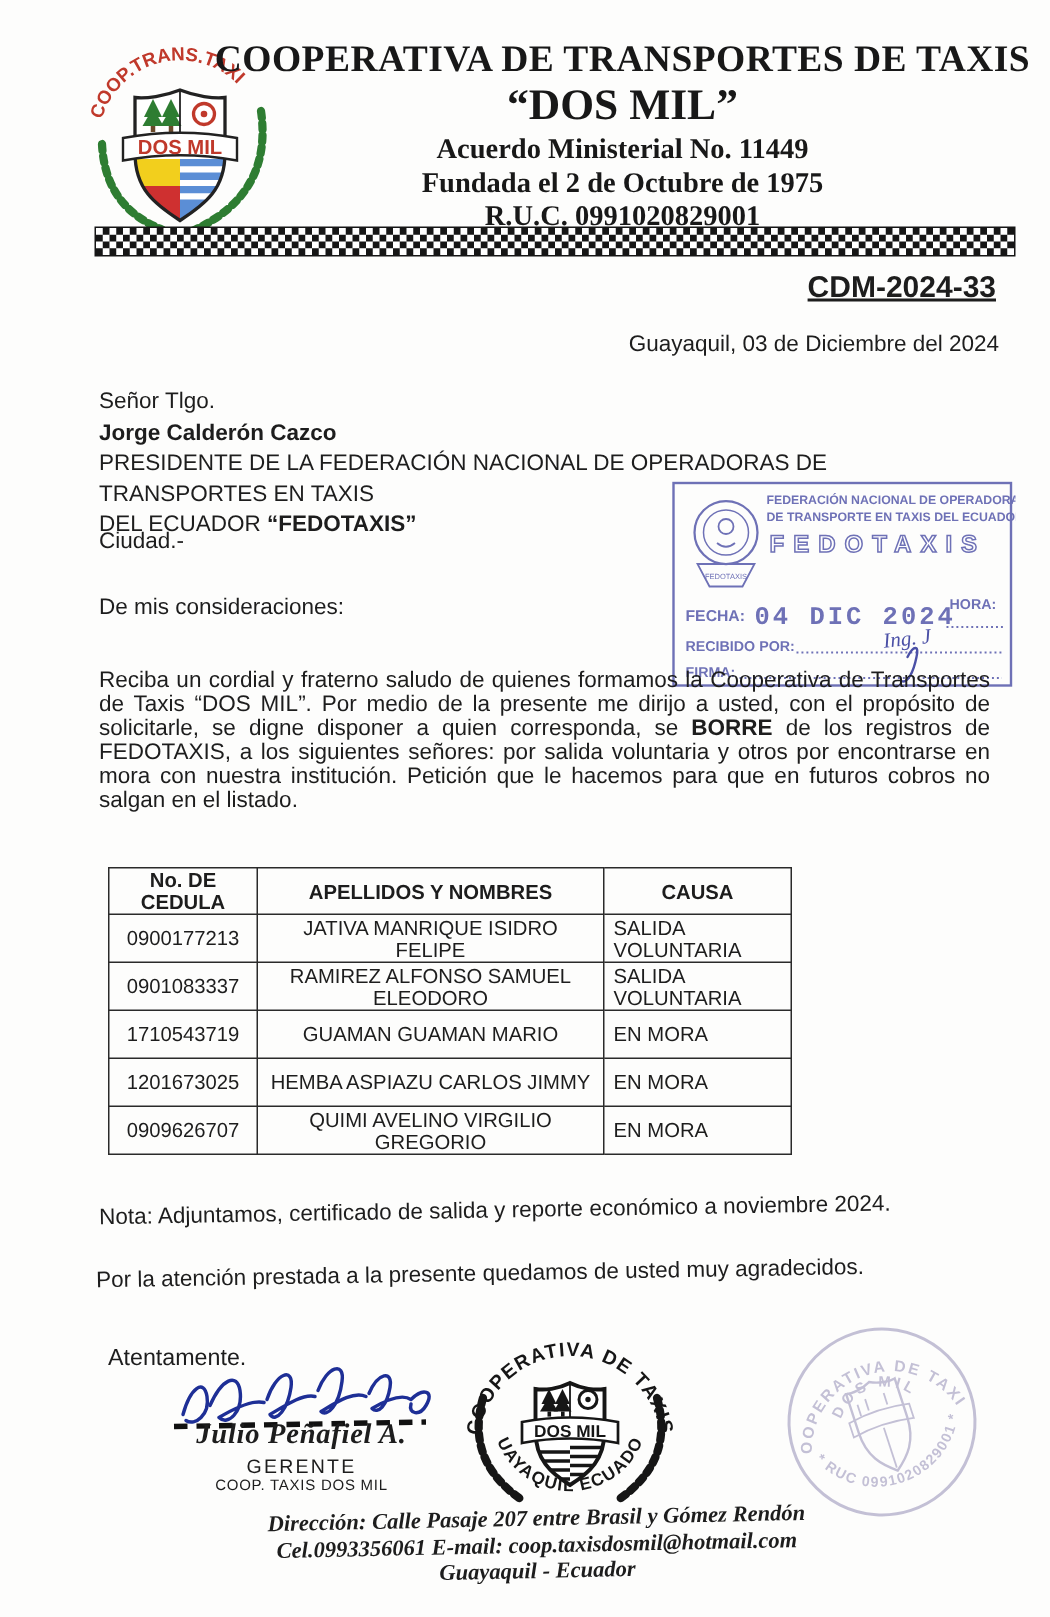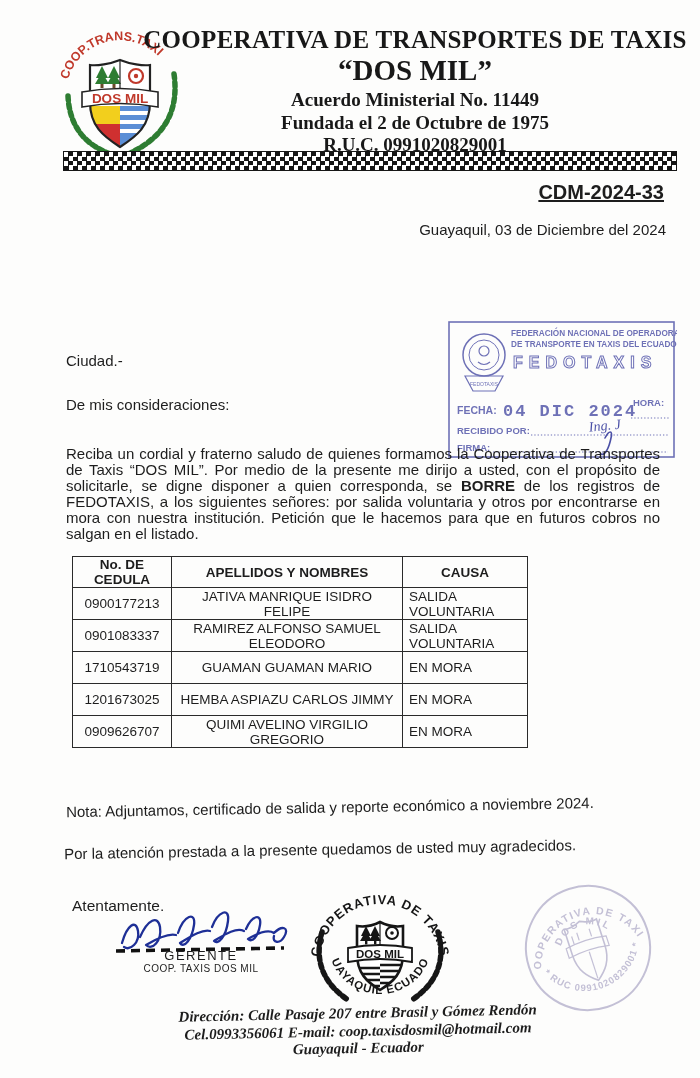--- a/index.html
+++ b/index.html
@@ -25,21 +25,21 @@
   .ref{left:400px;top:181px;width:264px;text-align:right;font-size:20px;font-weight:bold;text-decoration:underline;}
   .dateline{left:300px;top:221px;width:366px;text-align:right;font-size:15px;}
   
   .recipient{left:66px;top:258px;width:600px;font-size:15px;line-height:20.5px;}
   .bold{font-weight:bold;}
   .ciudad{left:66px;top:352px;font-size:15px;}
   .greeting{left:66px;top:396px;font-size:15px;}
   
   .bodytext{left:66px;top:446px;width:594px;font-size:15px;line-height:16px;text-align:justify;}
   
-  table.roster{left:72px;top:556px;position:absolute;border-collapse:collapse;font-size:13.5px;}
+  table.roster{left:72px;top:578px;position:absolute;border-collapse:collapse;font-size:13.5px;}
   table.roster th,table.roster td{border:1.4px solid #2a2a2a;vertical-align:middle;}
   table.roster th{height:28px;font-size:13.5px;font-weight:bold;text-align:center;padding:0 4px;}
   table.roster td{height:31px;padding:0 6px;}
   td.c1{width:86px;text-align:center;margin-top:11px;}
   td.c2{width:218px;text-align:center;padding-left:9px;}
   td.c3{width:112px;text-align:left;padding-left:7px;}
   
   .note{left:66px;top:798px;width:600px;font-size:15px;transform:rotate(-1deg);}
   .closing{left:64px;top:840px;width:600px;font-size:15px;transform:rotate(-1deg);}
   .atentamente{left:72px;top:897px;font-size:15.5px;}
@@ -117,20 +117,26 @@
     <div class="lh-dosmil">“DOS MIL”</div>
     <div class="lh-acuerdo">Acuerdo Ministerial No. 11449</div>
     <div class="lh-fundada">Fundada el 2 de Octubre de 1975</div>
     <div class="lh-ruc">R.U.C. 0991020829001</div>
   </div>
   <div class="abs checker"></div>
 
   <div class="abs ref">CDM-2024-33</div>
   <div class="abs dateline">Guayaquil, 03 de Diciembre del 2024</div>
 
+  <div class="abs recipient">
+    <div>Señor Tlgo.</div>
+    <div class="bold">Jorge Calderón Cazco</div>
+    <div>PRESIDENTE DE LA FEDERACIÓN NACIONAL DE OPERADORAS DE TRANSPORTES EN TAXIS</div>
+    <div><span>DEL ECUADOR </span><span class="bold">“FEDOTAXIS”</span></div>
+  </div>
   <div class="abs ciudad">Ciudad.-</div>
   <div class="abs greeting">De mis consideraciones:</div>
 
   <svg class="abs fedostamp" viewBox="0 0 230 146">
     <g stroke="#5b5ead" fill="#5b5ead" font-family="Liberation Sans,sans-serif">
       <rect x="2" y="4" width="225" height="135" fill="none" stroke-width="1.6"></rect>
 
       <g>
         <circle cx="37" cy="37" r="21" fill="none" stroke-width="1.5"></circle>
         <circle cx="37" cy="37" r="15" fill="none" stroke-width="1"></circle>
@@ -211,20 +217,21 @@
     <g fill="none" stroke="#1e2f96" stroke-width="2.3" stroke-linecap="round" stroke-linejoin="round">
       <path d="M10 40 C15 22 24 16 26 28 C28 40 18 48 12 44"></path>
       <path d="M28 34 C36 16 46 12 48 24 C50 38 40 48 34 42 C44 36 56 30 64 32"></path>
       <path d="M66 30 C72 12 84 8 82 22 C80 36 72 46 68 40 C78 34 90 26 98 28"></path>
       <path d="M100 24 C106 8 118 4 116 18 C114 34 106 42 102 38 C112 32 124 24 132 28"></path>
       <path d="M134 26 C140 12 150 10 148 22 C146 34 140 40 136 36 C146 30 156 26 162 30 C170 22 178 24 172 34 C168 41 160 40 162 33"></path>
     </g>
     <line x1="4" y1="48" x2="172" y2="45" stroke="#111" stroke-width="3.6" stroke-dasharray="9 6"></line>
   </svg>
   <div class="abs sig-name-block">
+    <div class="sig-script">Julio Peñafiel A.</div>
     <div class="sig-role">GERENTE</div>
     <div class="sig-org">COOP. TAXIS DOS MIL</div>
   </div>
 
   <svg class="abs" style="left:300px;top:872px" width="160" height="140" viewBox="0 0 160 140">
     <defs>
       <path id="sealTop" d="M 20 82 A 61 61 0 0 1 140 82" fill="none"></path>
       <path id="sealBottom" d="M 32 90 A 52 52 0 0 0 128 90" fill="none"></path>
       <clipPath id="shieldClip2">
         <path d="M80 50 C88 54 97 55 103 54 L103 82 C103 101 93 110 80 118 C67 110 57 101 57 82 L57 54 C63 55 72 54 80 50 Z"></path>

